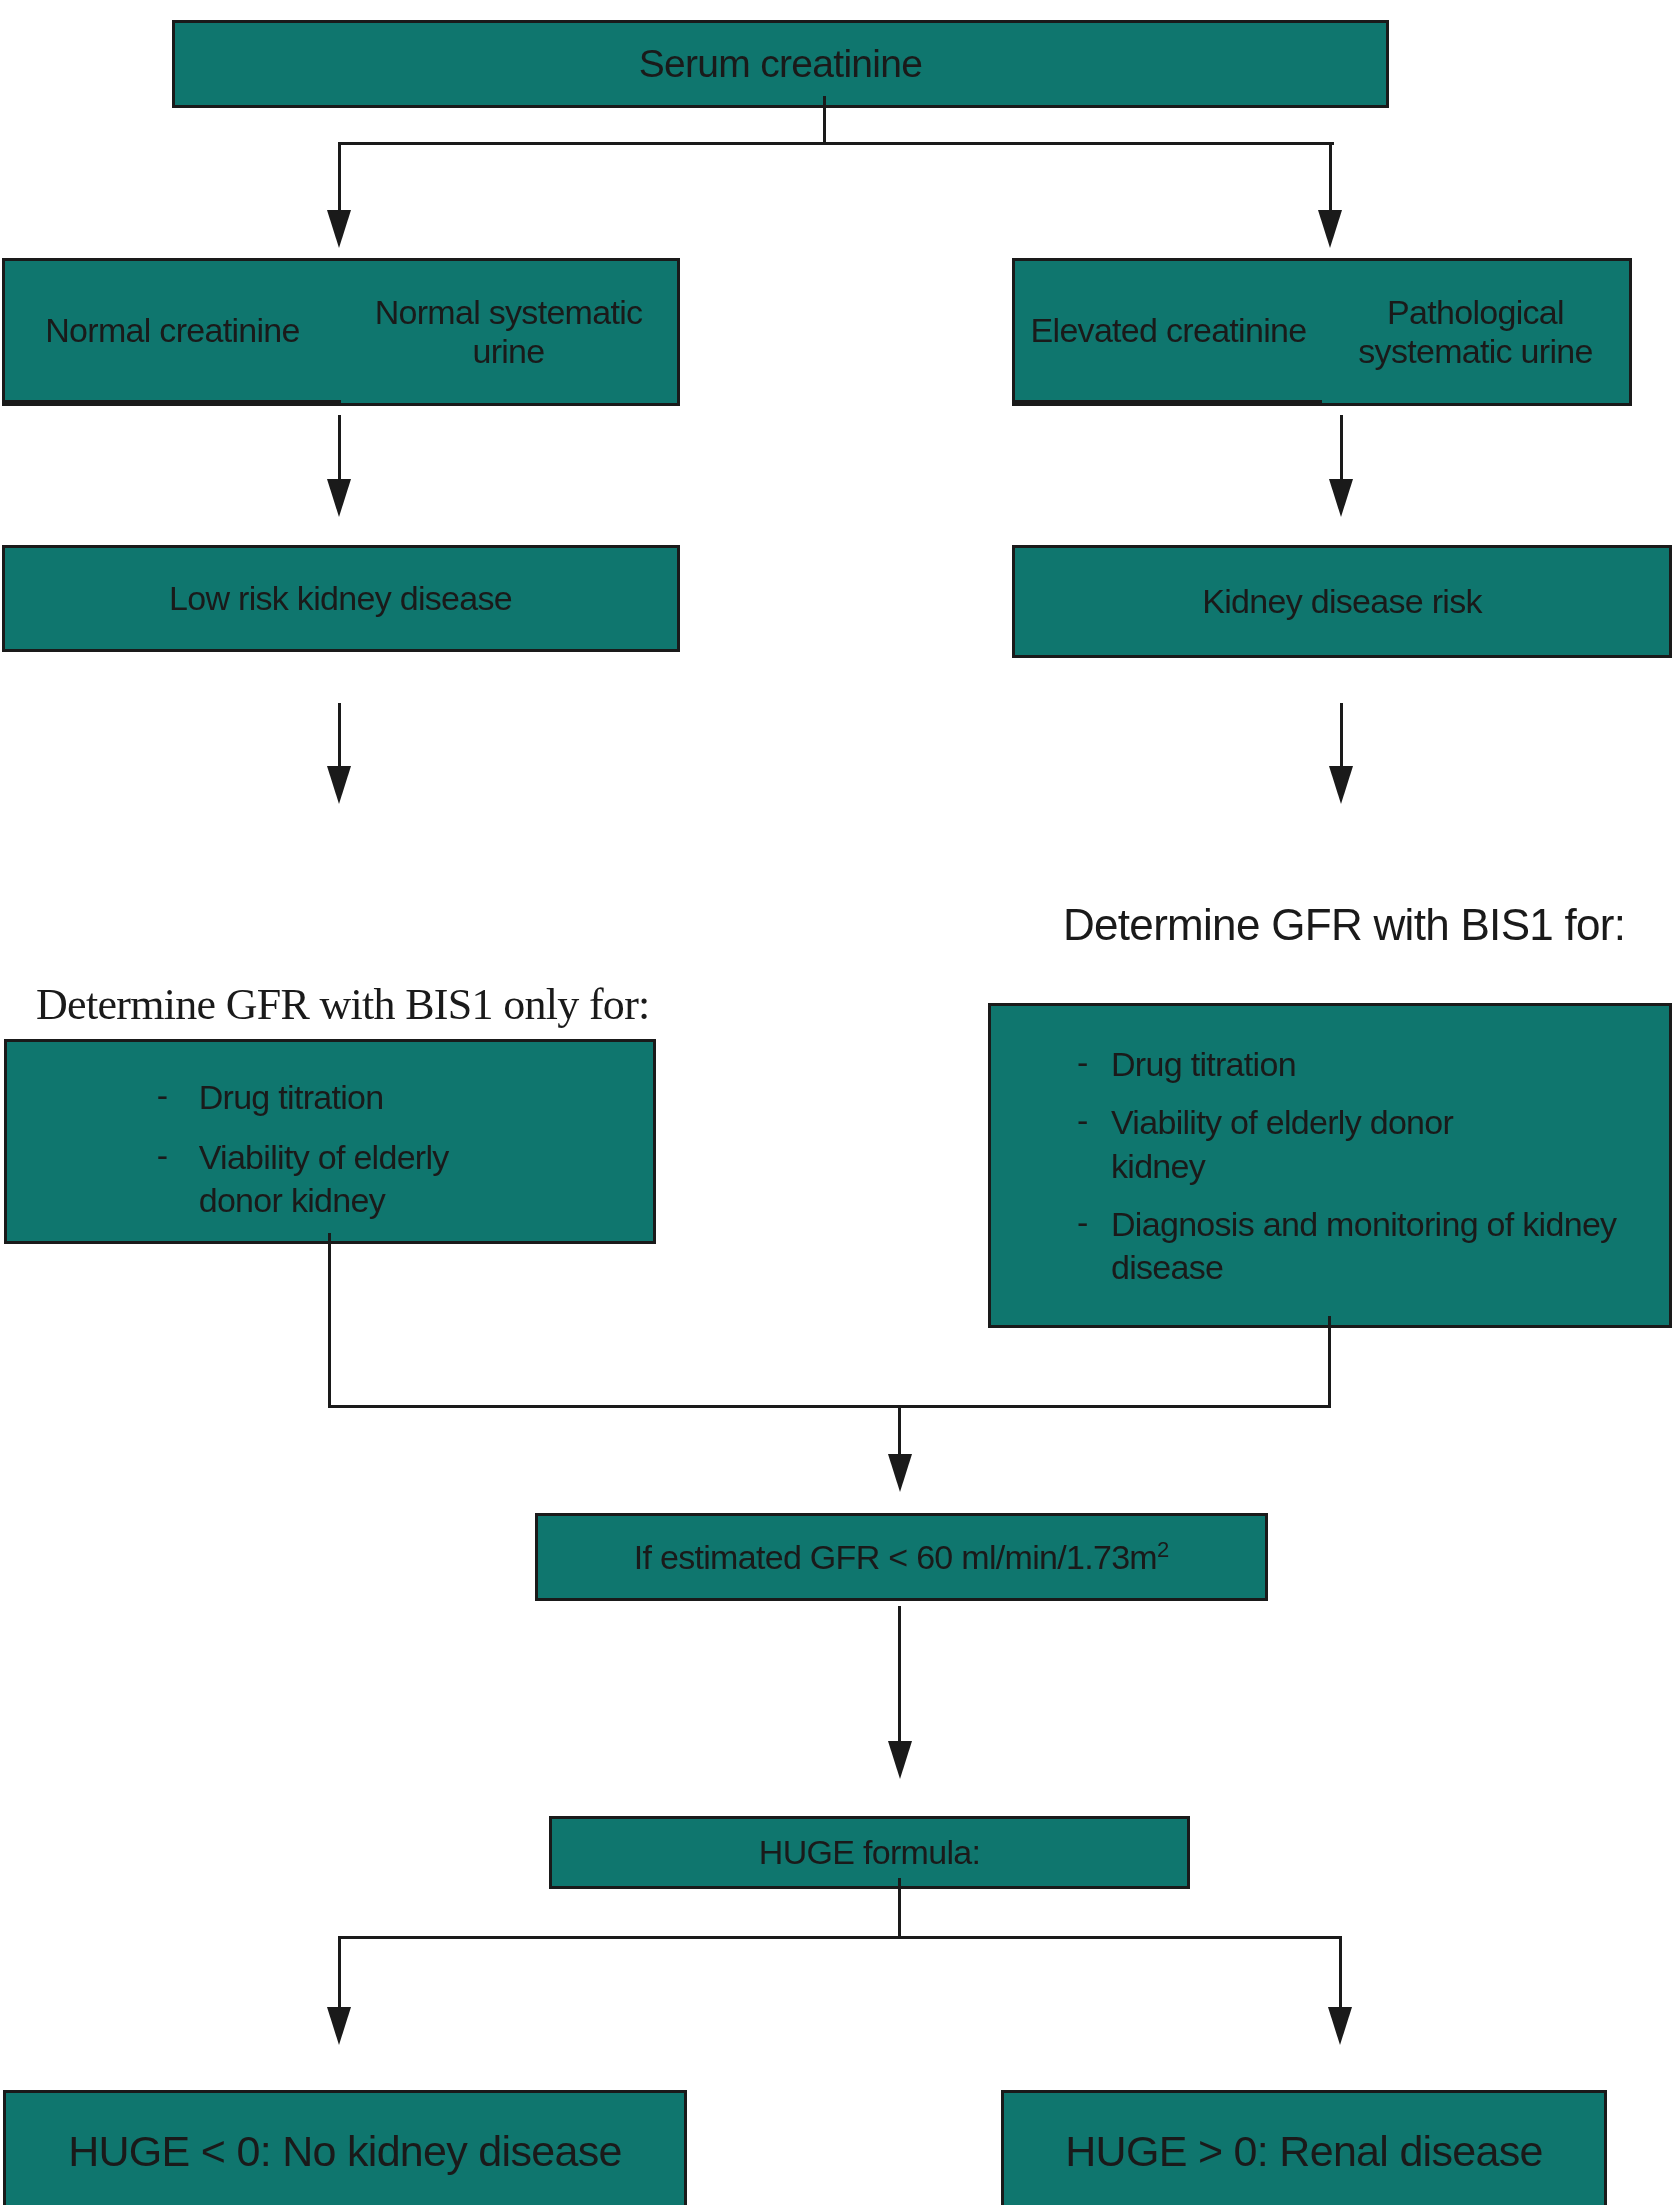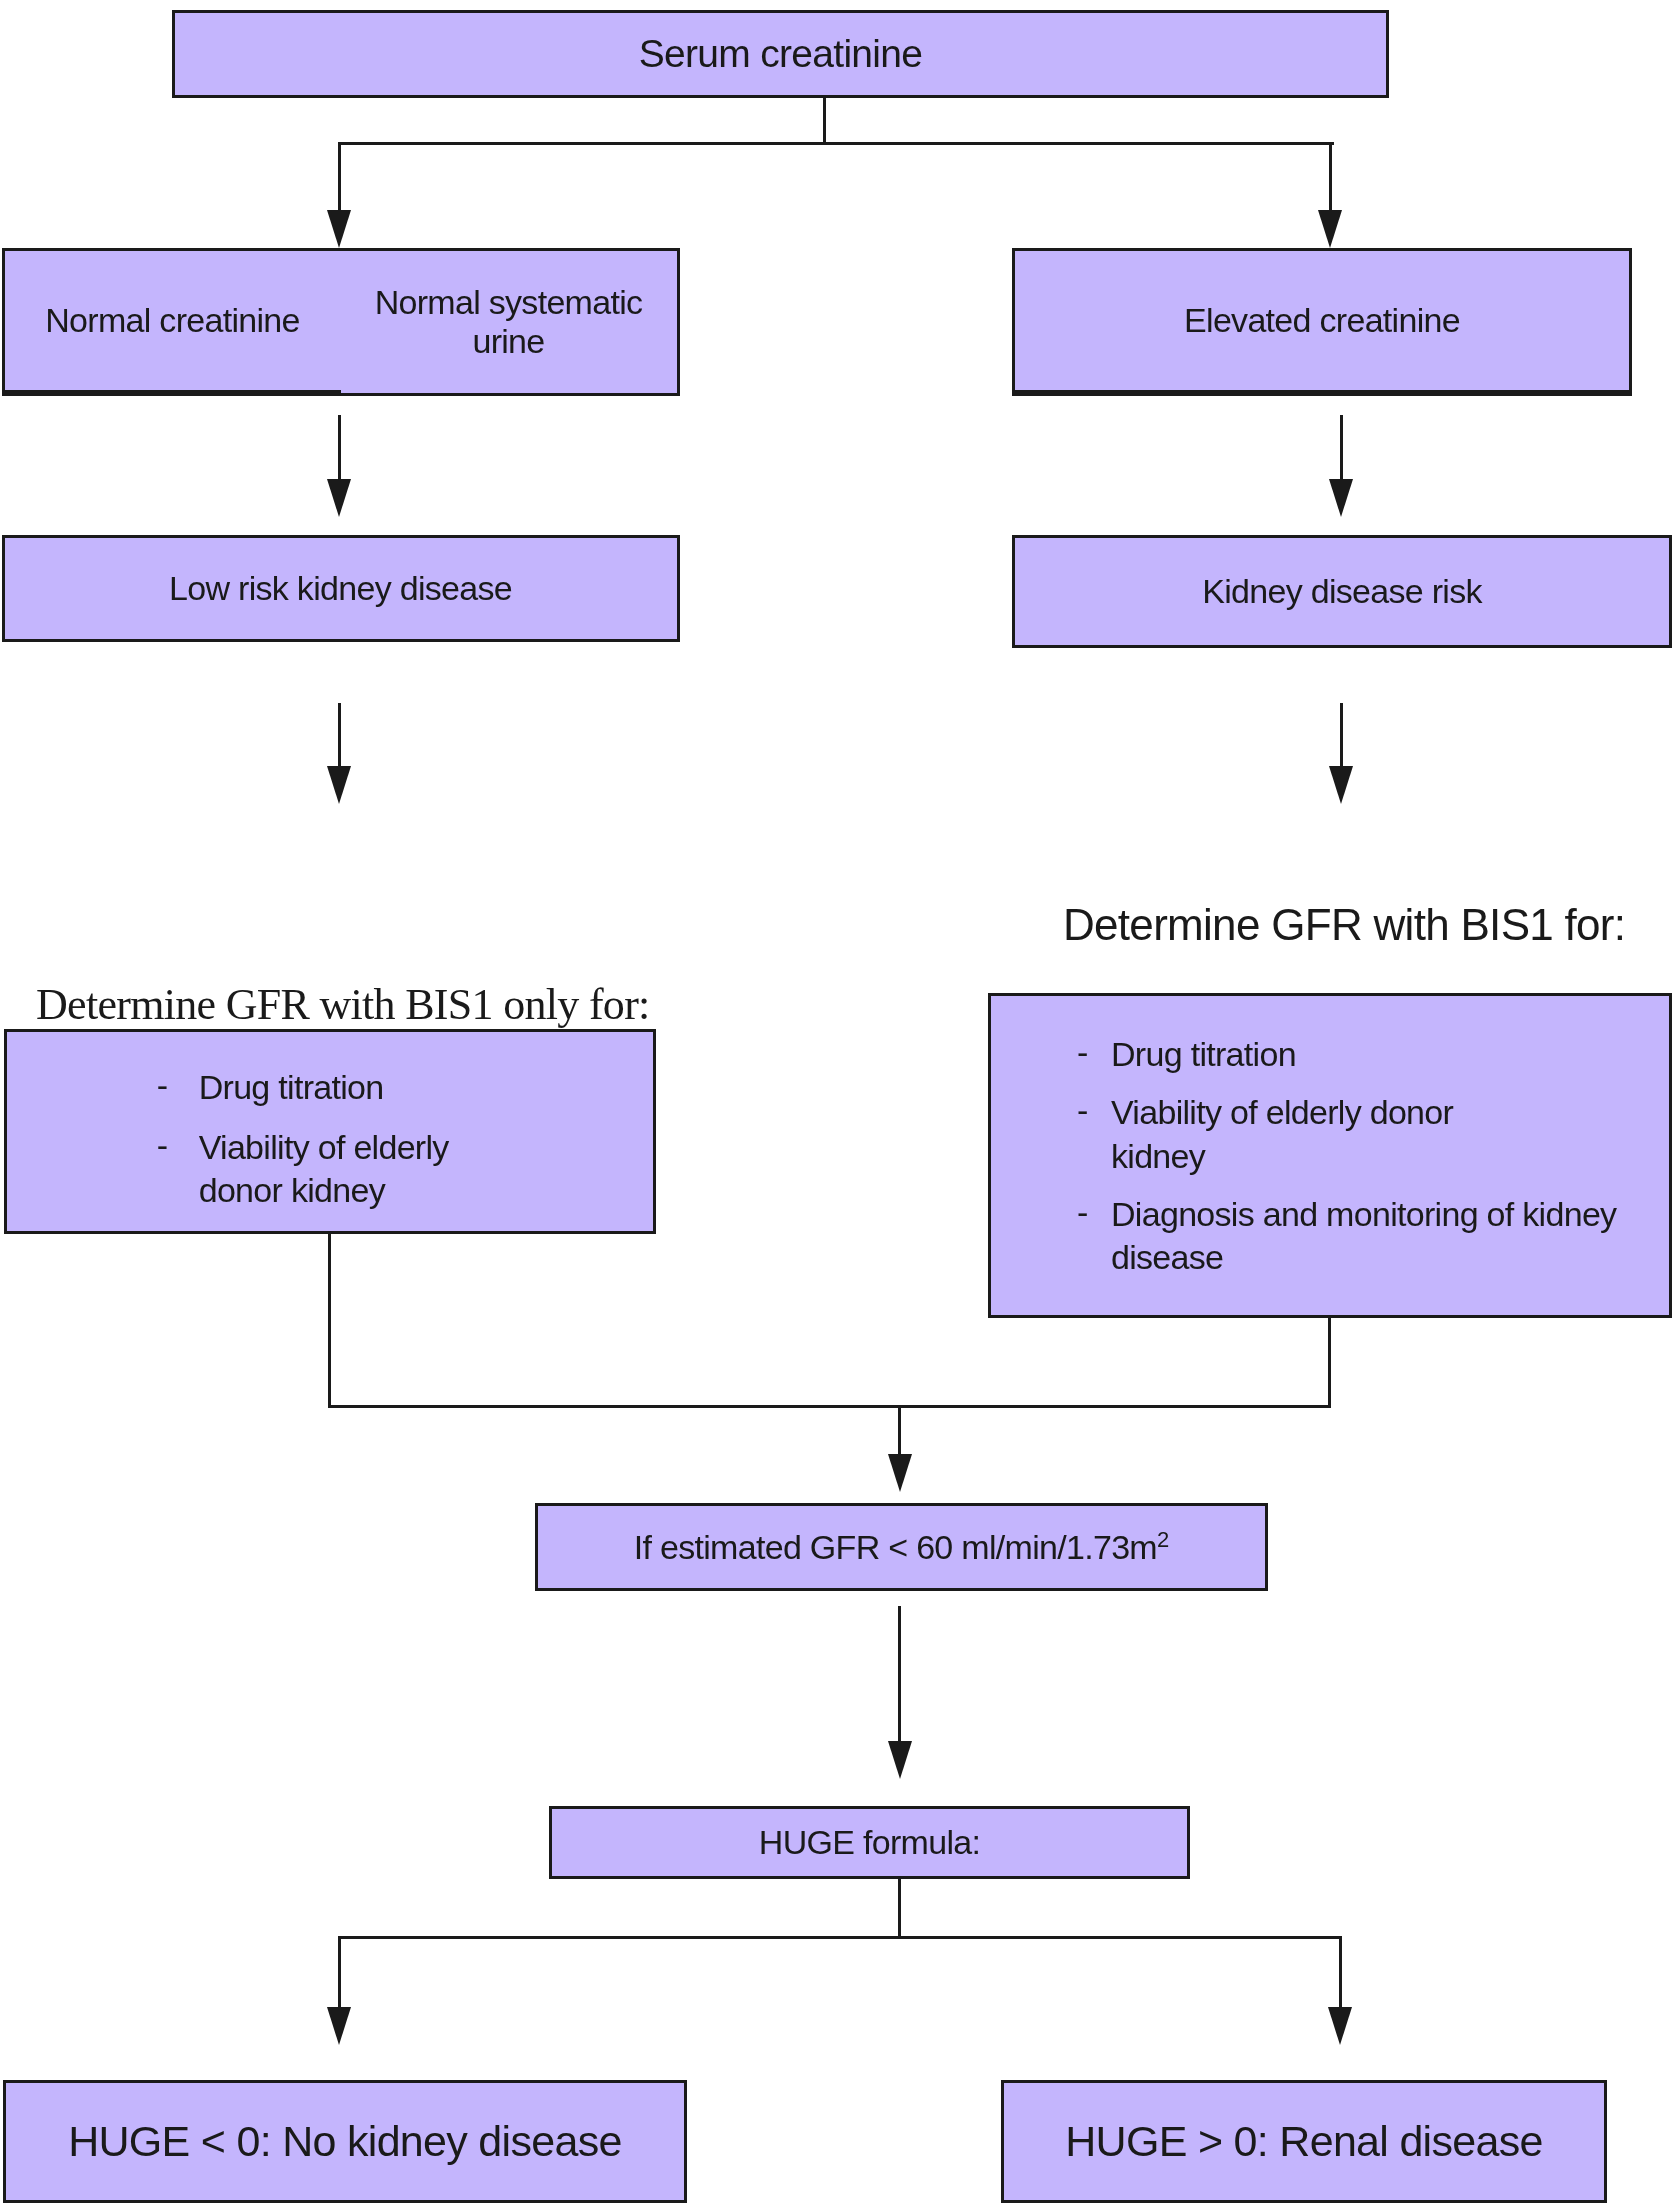--- a/index.html
+++ b/index.html
@@ -9,28 +9,29 @@
     height:2205px;
     background:#ffffff;
     font-family:"Liberation Sans",sans-serif;
     color:#1a1a1a;
     letter-spacing:-0.7px;
     overflow:hidden;
   }
   .box{
     position:absolute;
     border:3.7px solid #1a1a1a;
-    background:#c4b5fd;
+    background:#0f766e;
     box-sizing:border-box;
     display:flex;
     align-items:center;
     justify-content:center;
     text-align:center;
     font-size:34px;
     line-height:1.15;
+    margin-top:10px;
   }
   .box-title{font-size:39px;}
   .stack{align-items:stretch;justify-content:flex-start;padding:0;}
   .cell{flex:1;display:flex;align-items:center;justify-content:center;}
   .cell-top{border-bottom:3.7px solid #1a1a1a;}
   .label{position:absolute;font-size:44px;white-space:nowrap;}
   .hline,.vline{position:absolute;background:#1a1a1a;}
   .arrowhead{
     position:absolute;width:0;height:0;
     border-left:12.4px solid transparent;
@@ -71,20 +72,23 @@
       <span>Normal creatinine</span>
     </div>
     <div class="cell">
       <span>Normal systematic urine</span>
     </div>
   </div>
 
   <div class="box stack" style="left:1012px;top:248px;width:620px;height:148px;">
     <div class="cell cell-top">
       <span>Elevated creatinine</span>
+    </div>
+    <div class="cell">
+      <span>Pathological systematic urine</span>
     </div>
   </div>
 
   <div class="vline" style="left:338px;top:415px;width:2.9px;height:66px;"></div>
   <div class="arrowhead" style="left:327px;top:479px;"></div>
   <div class="vline" style="left:1340px;top:415px;width:2.9px;height:66px;"></div>
   <div class="arrowhead" style="left:1329px;top:479px;"></div>
 
   <div class="box" style="left:1.5px;top:535px;width:678px;height:107px;">
     <span>Low risk kidney disease</span>

